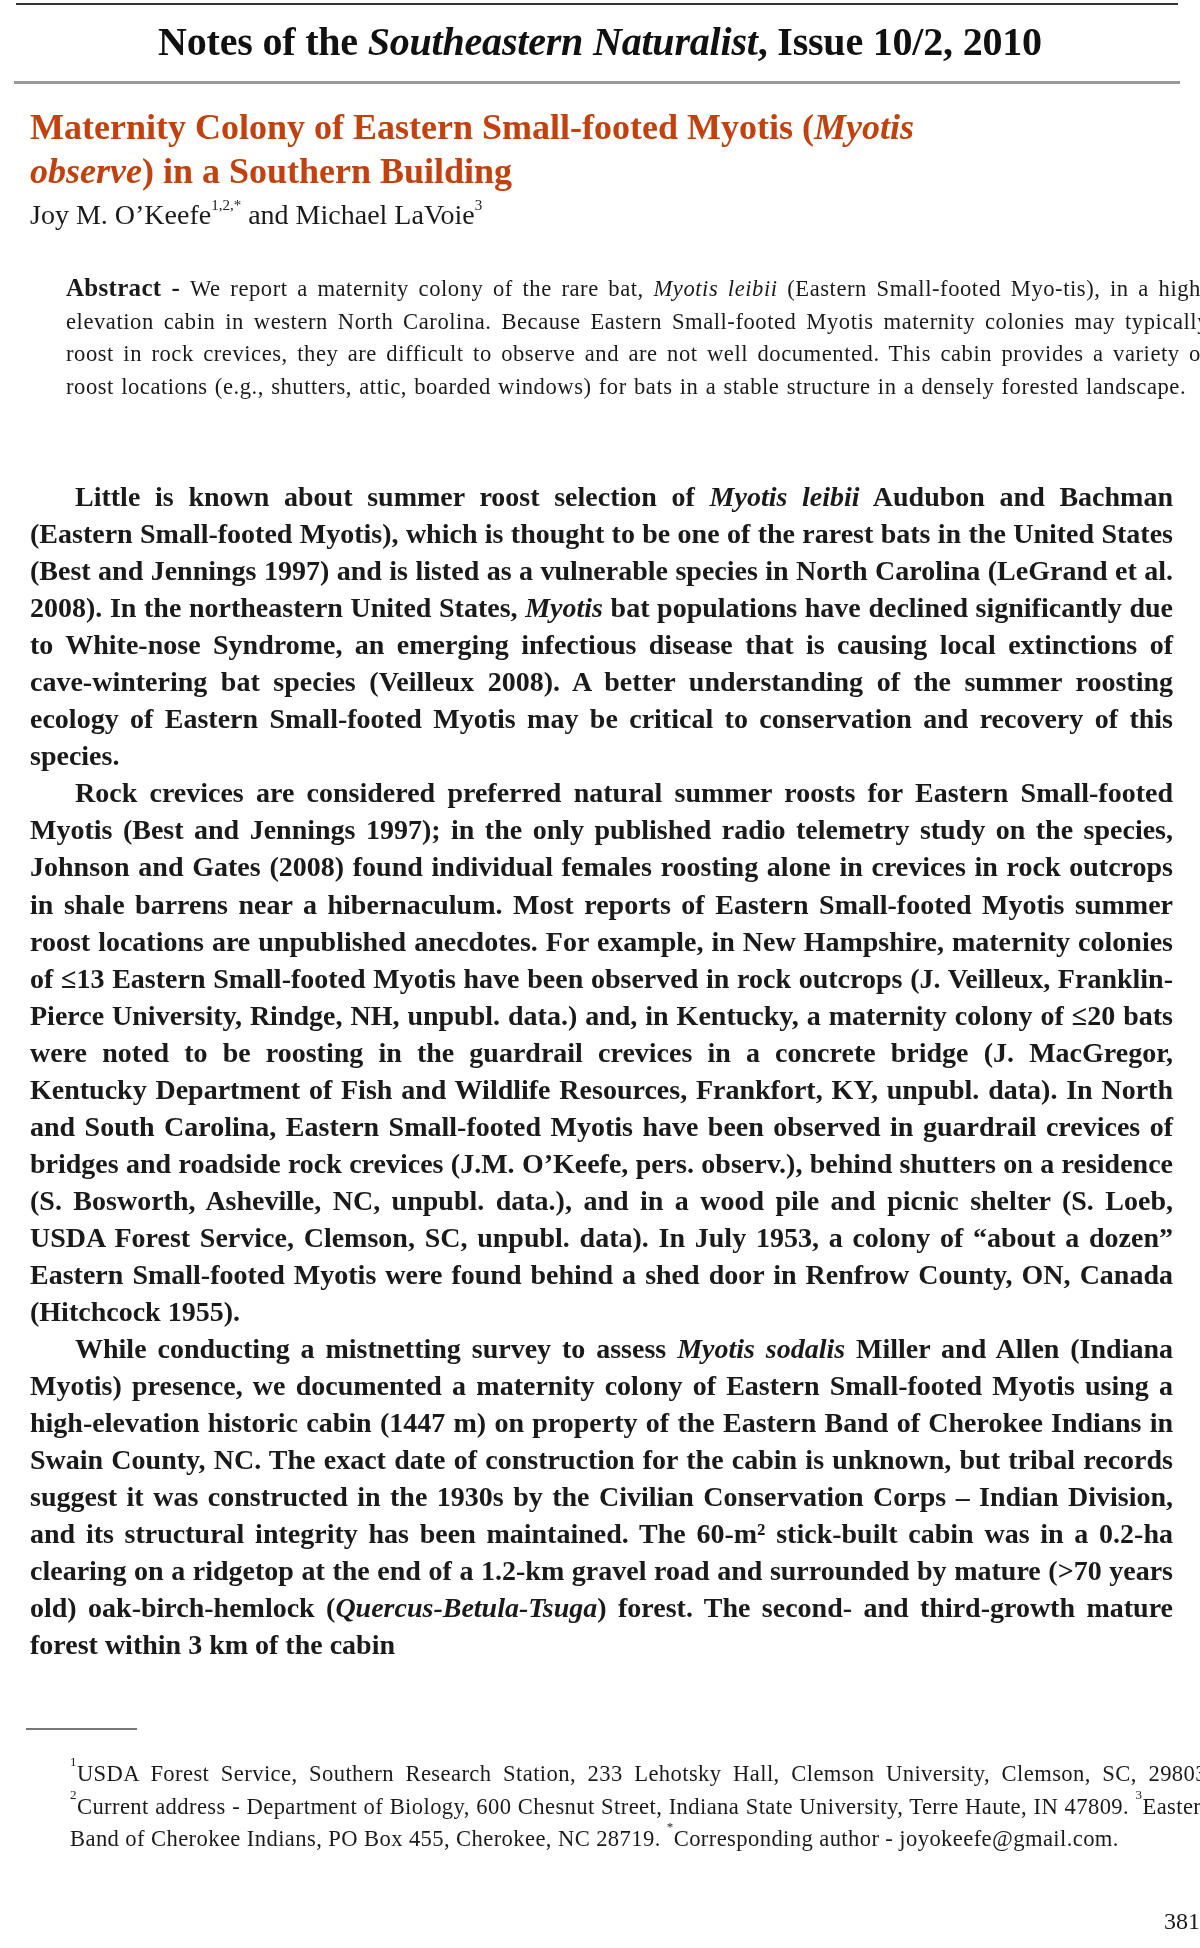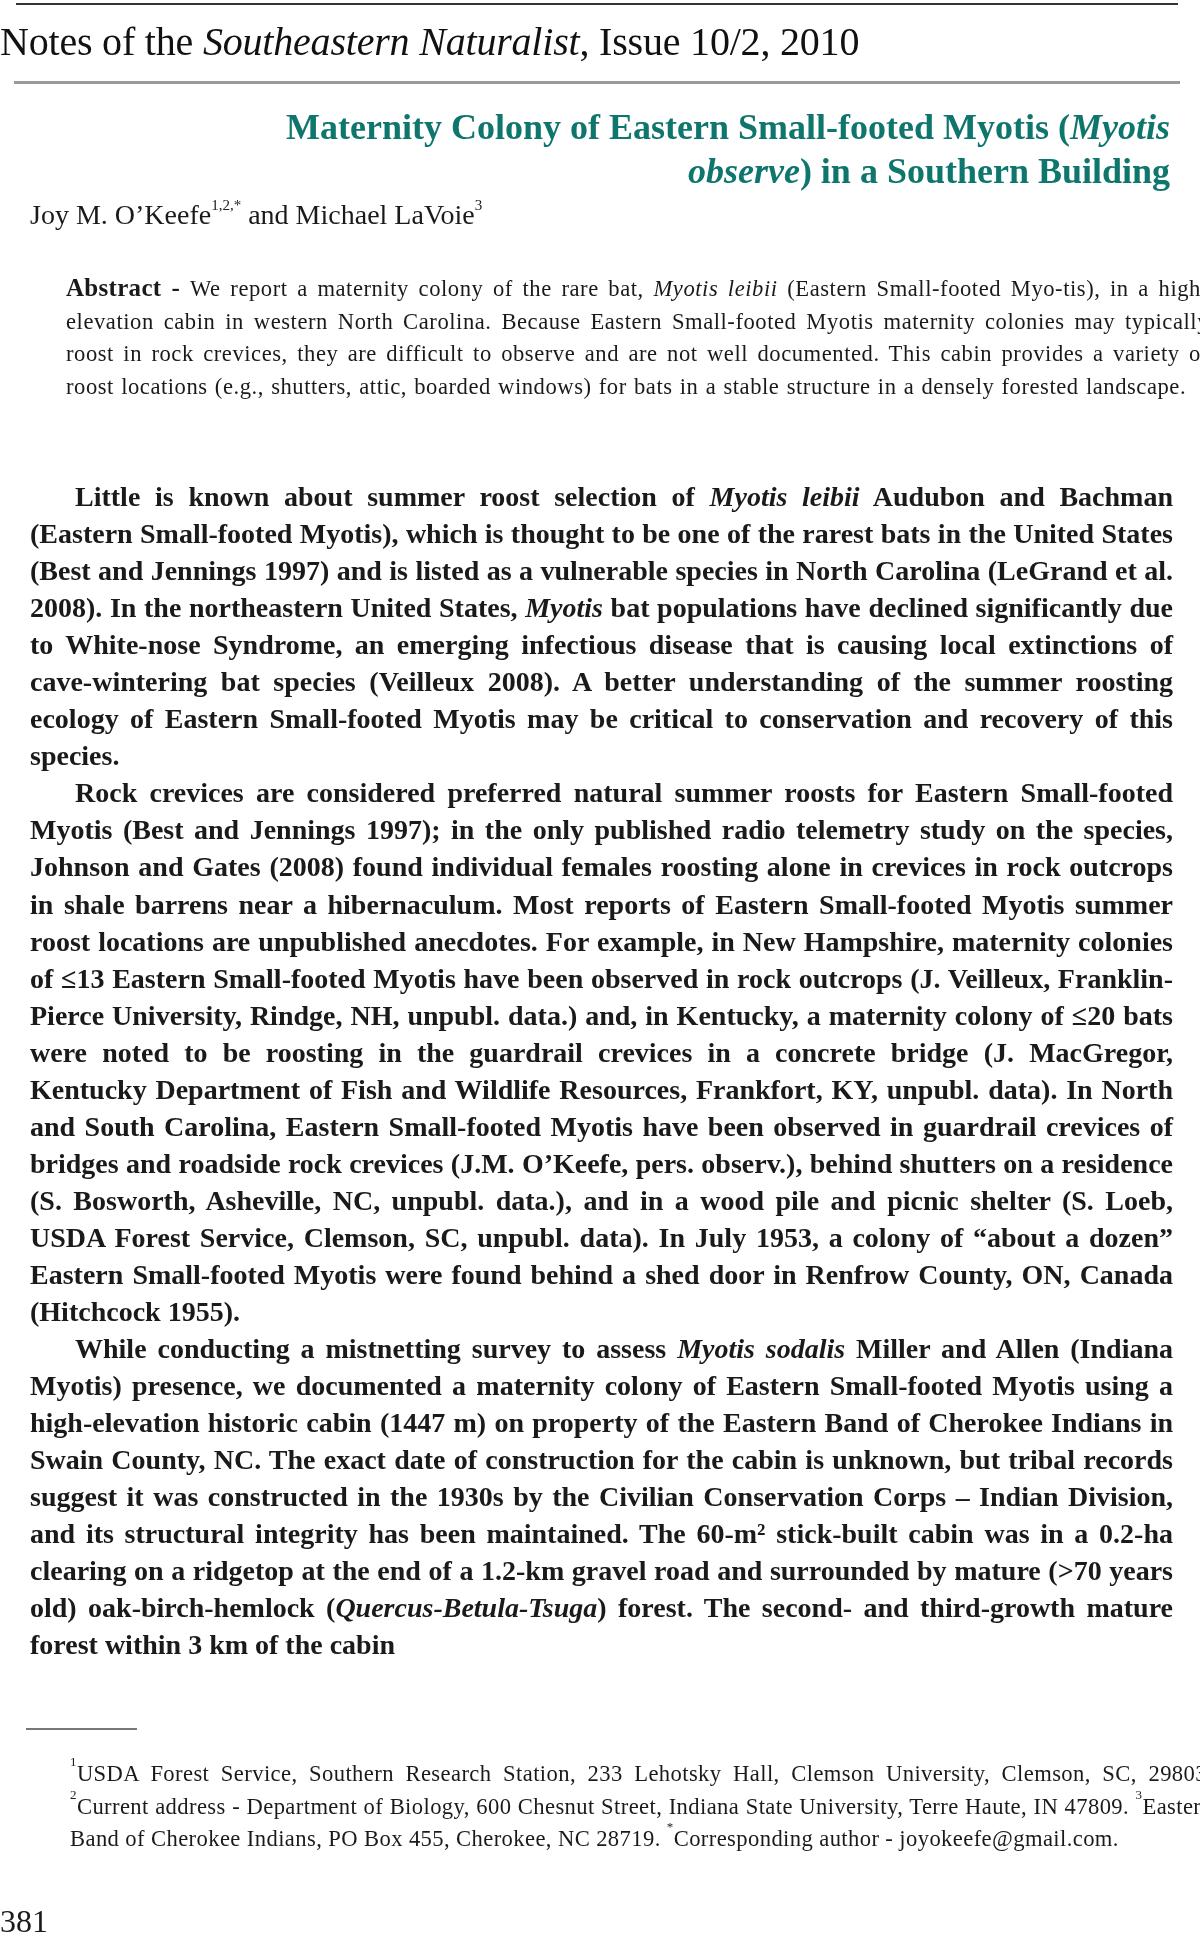--- a/index.html
+++ b/index.html
@@ -15,37 +15,37 @@
     color: #1a1a1a;
     font-family: "Liberation Serif", "DejaVu Serif", serif;
   }
   .abs { position: absolute; }
   .top-rule {
     left: 16px; top: 3px; width: 1162px; height: 2px;
     background: #333333;
   }
   .journal-header {
     left: 0; top: 16px; width: 1200px;
-    font-weight: normal;
+    text-align: center;
+    font-weight: bold;
     font-size: 40px;
     line-height: 52px;
     letter-spacing: -0.2px;
     color: #111;
   }
   .header-rule {
     left: 14px; top: 81px; width: 1166px; height: 3px;
     background: #9a9a9a;
   }
   .article-title {
     left: 30px; top: 105px; width: 1140px;
     font-weight: bold;
     font-size: 36px;
     line-height: 44px;
-    color: #0f766e;
-    text-align: right;
+    color: #c2410c;
   }
   .authors {
     left: 30px; top: 198px; width: 1140px;
     font-size: 28px;
     line-height: 34px;
   }
   .authors sup { font-size: 15px; vertical-align: top; line-height: 18px; position: relative; top: -2px; }
   .abstract {
     left: 30px; top: 272px; width: 1143px;
     font-size: 22.6px;
@@ -75,22 +75,22 @@
     left: 30px; top: 1758px; width: 1143px;
     font-size: 22.6px;
     line-height: 32.6px;
     text-align: justify;
     letter-spacing: 0.4px;
     margin-left: 40px;
   }
   .footnotes sup { font-size: 13px; vertical-align: top; position: relative; top: -3px; line-height: 14px; }
   .page-number {
     left: 0; top: 1906px; width: 1200px;
-    text-align: left;
-    font-size: 32px;
+    text-align: right;
+    font-size: 24px;
     line-height: 30px;
   }
   i { font-style: italic; }
 </style>
 </head>
 <body>
 
 <div class="abs top-rule"></div>
 
 <div class="abs journal-header"><span>Notes of the </span><i>Southeastern Naturalist</i><span>, Issue 10/2, 2010</span></div>

